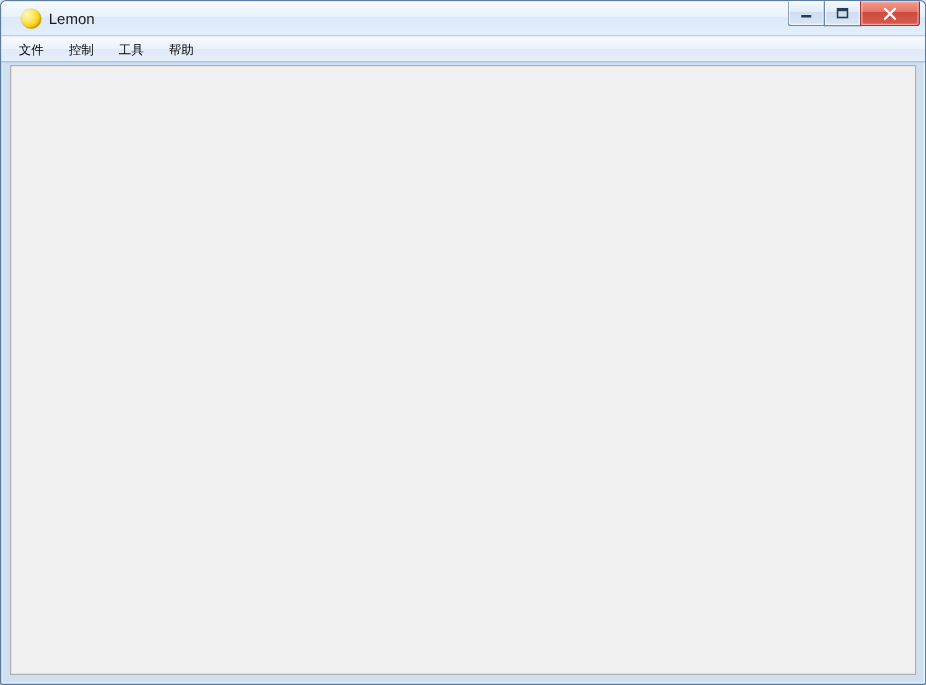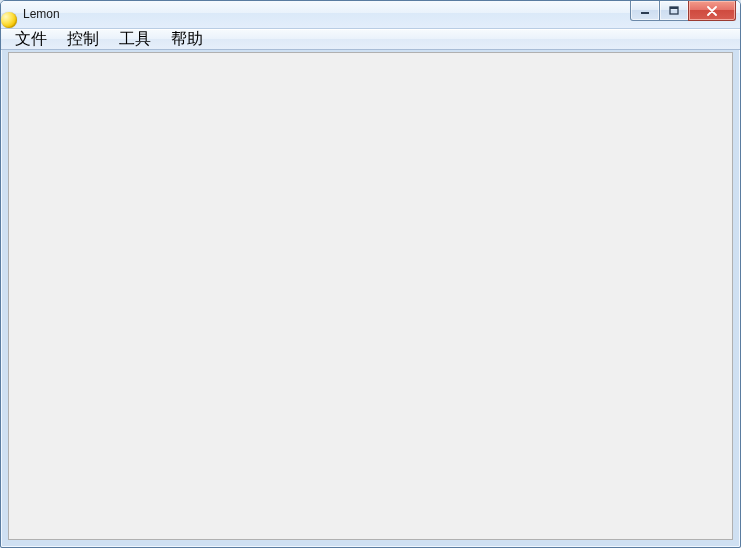--- a/index.html
+++ b/index.html
@@ -18,22 +18,22 @@
     border: 1px solid #5a7ca0;
     border-radius: 5px 5px 2px 2px;
     background: linear-gradient(to bottom, #eaf3fc 0%, #dce9f7 25px, #cfe0f2 26px, #cfe0f2 100%);
     box-shadow: inset 0 0 0 1px #f0f7ff;
     overflow: hidden;
   }
   
   .title-bar {
     height: 28px;
     display: flex;
-    align-items: flex-end;
-    padding-left: 0;
+    align-items: center;
+    padding-left: 16px;
     background: linear-gradient(to bottom, #f6fafe 0%, #e9f2fb 45%, #dbe9f8 46%, #e3eefb 100%);
     border-bottom: 1px solid #b9cde4;
     position: relative;
   }
   .app-icon {
     width: 16px; height: 16px;
     border-radius: 50%;
     background: radial-gradient(circle at 30% 30%, #fff9c0 0%, #ffe34d 40%, #f5c500 70%, #d4a000 100%);
     box-shadow: inset -1px -1px 1px rgba(160,120,0,0.5), 0 0 1px rgba(0,0,0,0.3);
     margin-right: 6px;
@@ -82,21 +82,21 @@
     border-bottom: 1px solid #a8bcd6;
     display: flex;
     align-items: stretch;
     padding-left: 4px;
   }
   .menu-item {
     padding: 0 10px;
     display: flex;
     align-items: center;
     color: #000;
-    font-size: 16px;
+    font-size: 10px;
     cursor: default;
   }
   
   .client-wrap {
     position: absolute;
     left: 7px; right: 7px; top: 51px; bottom: 7px;
     background: #f0f0f0;
     border: 1px solid #b0b0b0;
   }
 </style>

